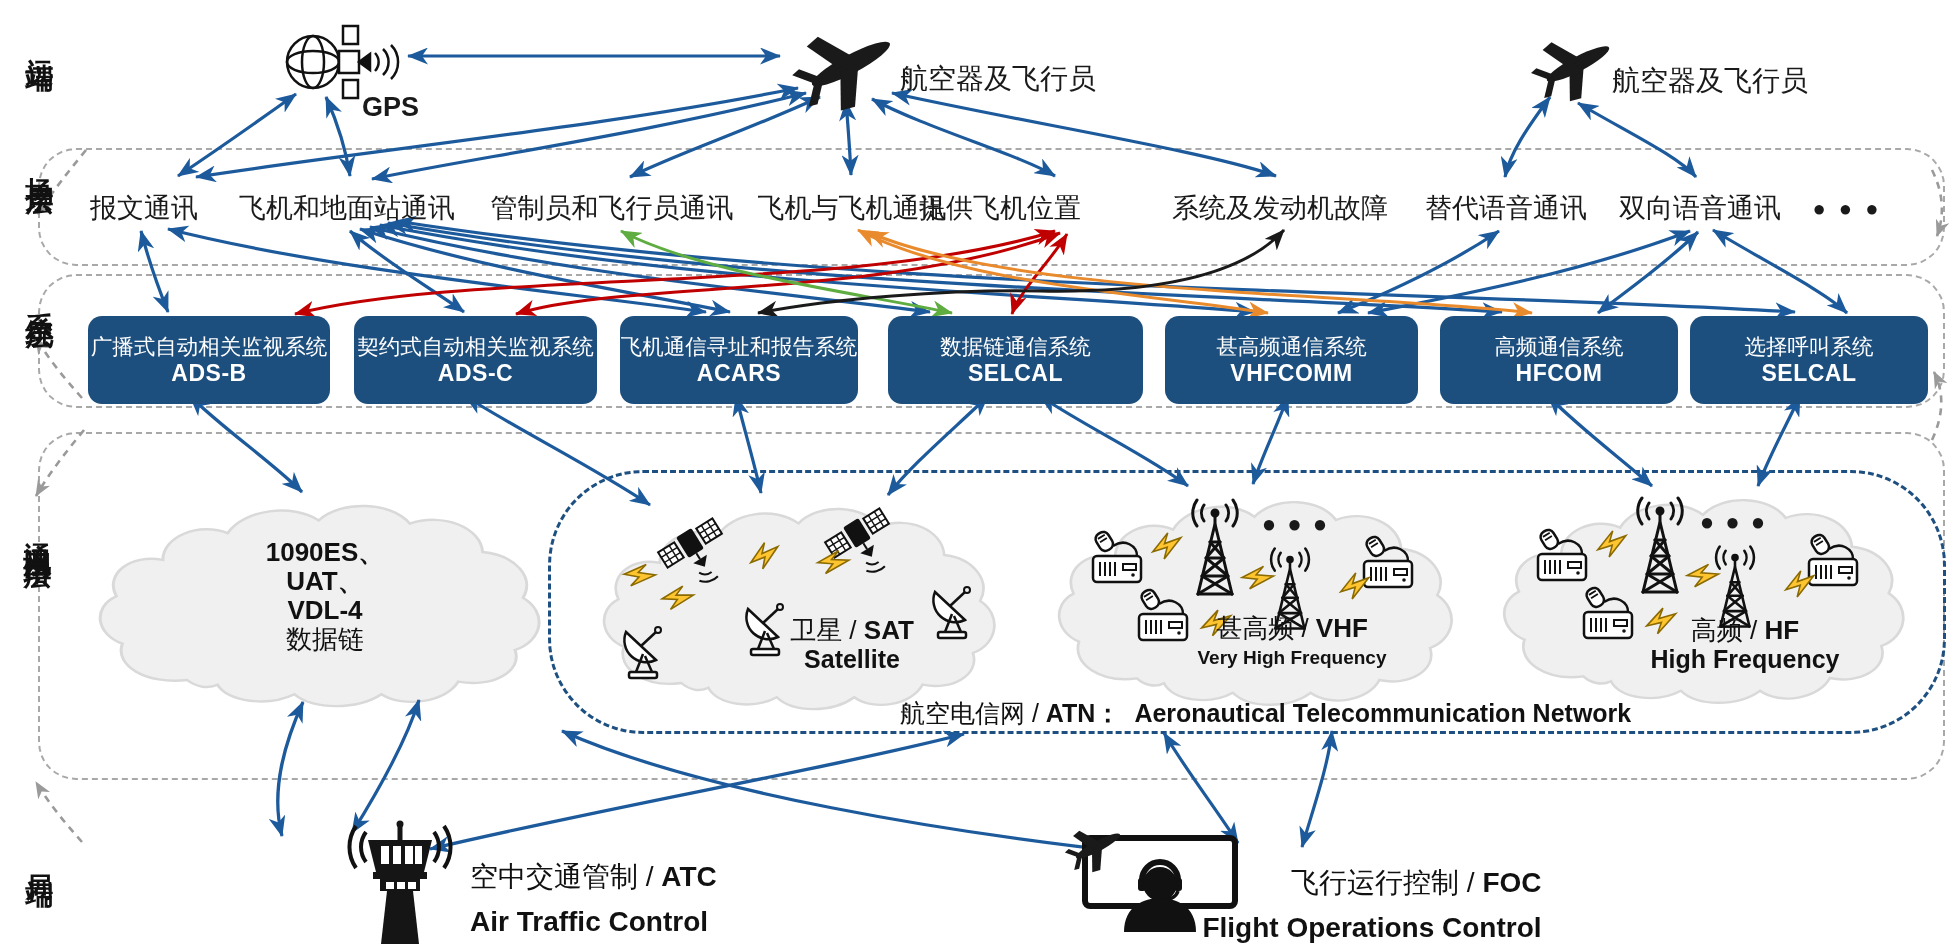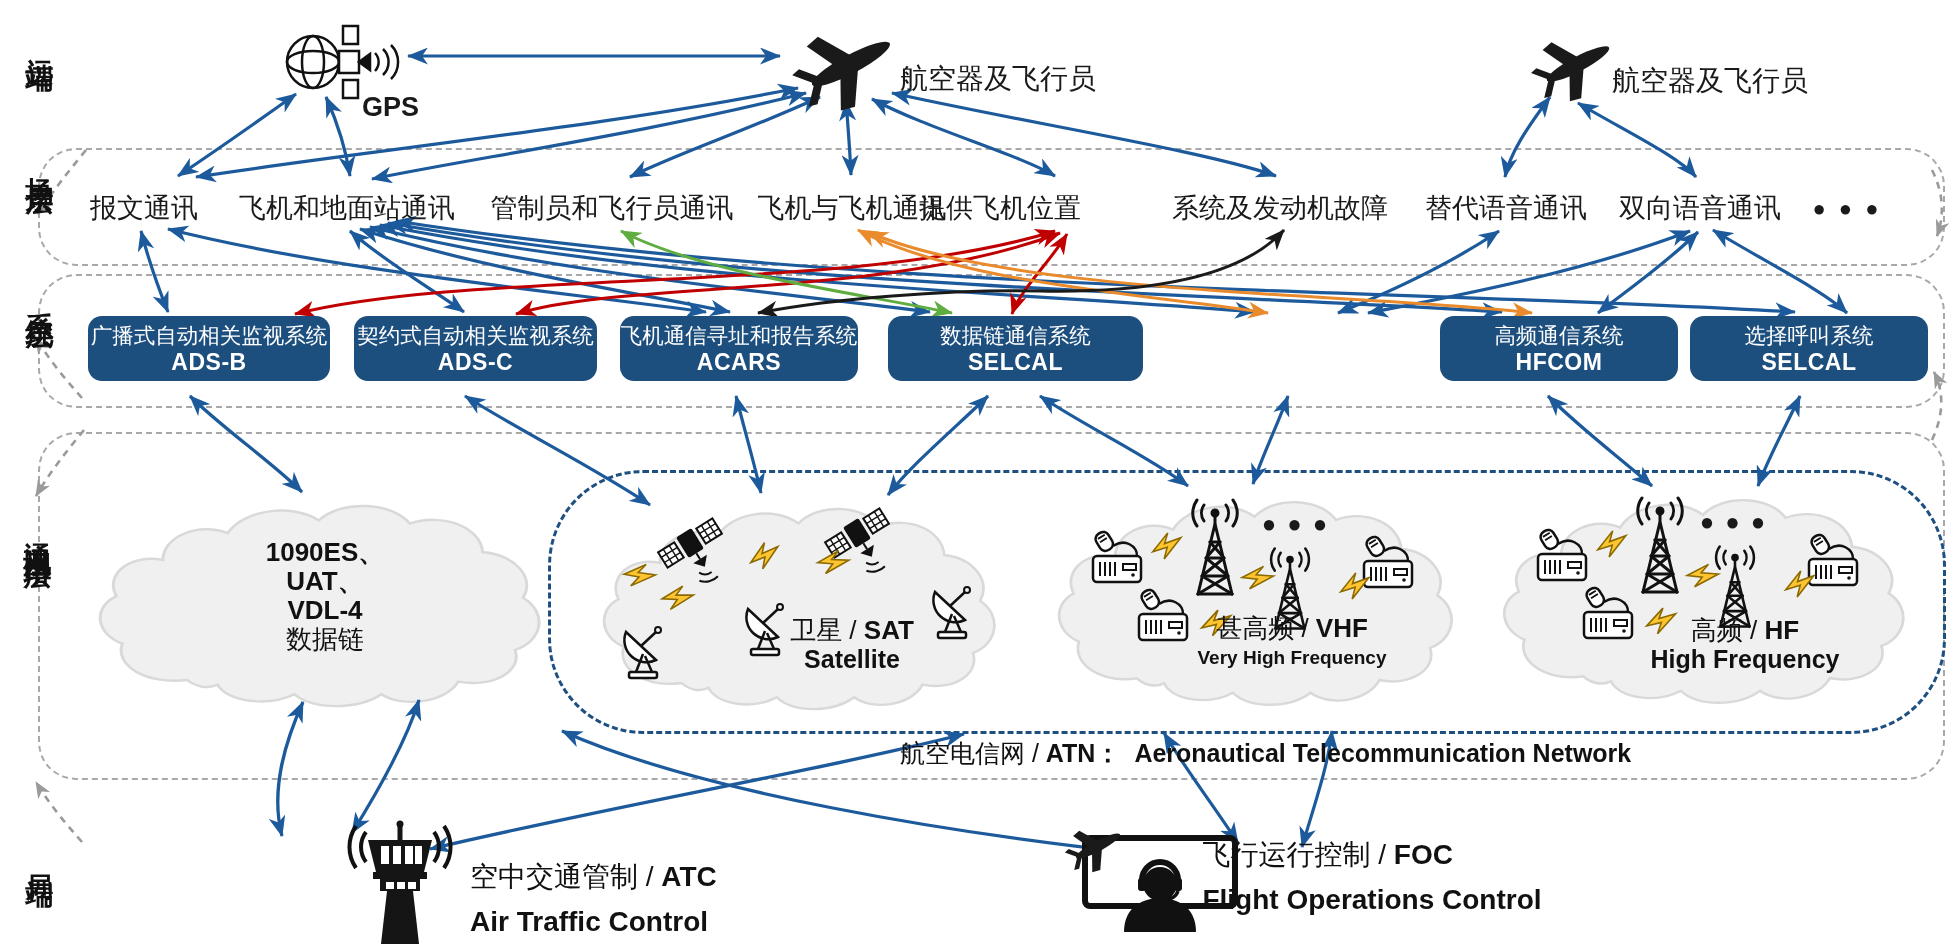--- a/index.html
+++ b/index.html
@@ -9,28 +9,28 @@
   .band.scenario{top:148px;height:114px;}
   .band.system{top:274px;height:130px;}
   .band.network{top:432px;height:344px;}
   .atn-box{position:absolute;left:548px;top:470px;width:1392px;height:258px;
            border:3px dashed #1d4f80;border-radius:95px;z-index:0;}
   svg.gfx{position:absolute;left:0;top:0;z-index:1;}
   .vlabel{position:absolute;writing-mode:vertical-rl;text-orientation:upright;
           font-weight:bold;font-size:28px;letter-spacing:5px;z-index:2;color:#111;}
   .scn{position:absolute;top:190px;font-size:27px;white-space:nowrap;transform:translateX(-50%);z-index:2;}
   .dots{position:absolute;font-weight:bold;letter-spacing:13px;z-index:2;transform:translateX(-50%);}
-  .sysbox{position:absolute;top:316px;height:65px;background:#1c4e7e;border-radius:14px;color:#fff;
+  .sysbox{position:absolute;top:316px;height:88px;background:#1c4e7e;border-radius:14px;color:#fff;
           display:flex;flex-direction:column;align-items:center;justify-content:center;z-index:2;}
   .sysbox .n{font-size:21.5px;line-height:26px;}
   .sysbox .a{font-size:23px;font-weight:bold;letter-spacing:.5px;line-height:26px;}
   .cloudlab{position:absolute;text-align:center;transform:translateX(-50%);font-size:26px;
             line-height:29px;white-space:nowrap;z-index:2;color:#111;}
   .cloudlab .b,.b{font-weight:bold;}
-  .atnlab{position:absolute;left:900px;top:697px;font-size:25px;white-space:nowrap;z-index:2;color:#111;margin-top:40px;}
+  .atnlab{position:absolute;left:900px;top:697px;font-size:25px;white-space:nowrap;z-index:2;color:#111;}
   .atnlab .b{font-weight:bold;}
   .endlab{position:absolute;font-size:28px;line-height:33px;white-space:nowrap;z-index:2;color:#111;}
   .endlab .b{font-weight:bold;margin-top:12px;}
   .gps-t{position:absolute;left:362px;top:92px;font-weight:bold;font-size:27px;z-index:2;}
   .planelab{position:absolute;font-size:28px;white-space:nowrap;z-index:2;}
 </style>
 </head>
 <body>
 
 <div class="stage">
@@ -355,20 +355,24 @@
       <span class="a">ADS-C</span>
     </div>
   <div class="sysbox" style="left:620px;width:238px">
       <span class="n">飞机通信寻址和报告系统</span>
       <span class="a">ACARS</span>
     </div>
   <div class="sysbox" style="left:888px;width:255px">
       <span class="n">数据链通信系统</span>
       <span class="a">SELCAL</span>
     </div>
+  <div class="sysbox" style="left:1165px;width:253px">
+      <span class="n">甚高频通信系统</span>
+      <span class="a">VHFCOMM</span>
+    </div>
   <div class="sysbox" style="left:1440px;width:238px">
       <span class="n">高频通信系统</span>
       <span class="a">HFCOM</span>
     </div>
   <div class="sysbox" style="left:1690px;width:238px">
       <span class="n">选择呼叫系统</span>
       <span class="a">SELCAL</span>
     </div>
 
   <div class="cloudlab b" style="left:325px;top:538px">
@@ -396,18 +400,18 @@
   </div>
 
   <div class="atnlab">
     <span>航空电信网 / </span><span class="b">ATN：</span><span class="b" style="margin-left:14px">Aeronautical Telecommunication Network</span>
   </div>
 
   <div class="endlab" style="left:470px;top:860px">
     <div><span>空中交通管制 / </span><span class="b">ATC</span></div>
     <div class="b">Air Traffic Control</div>
   </div>
-  <div class="endlab" style="left:1372px;top:838px;text-align:left;transform:translateX(-50%)">
+  <div class="endlab" style="left:1372px;top:866px;text-align:right;transform:translateX(-50%)">
     <div><span>飞行运行控制 / </span><span class="b">FOC</span></div>
     <div class="b">Flight Operations Control</div>
   </div>
 
 </div>
 
 </body></html>

